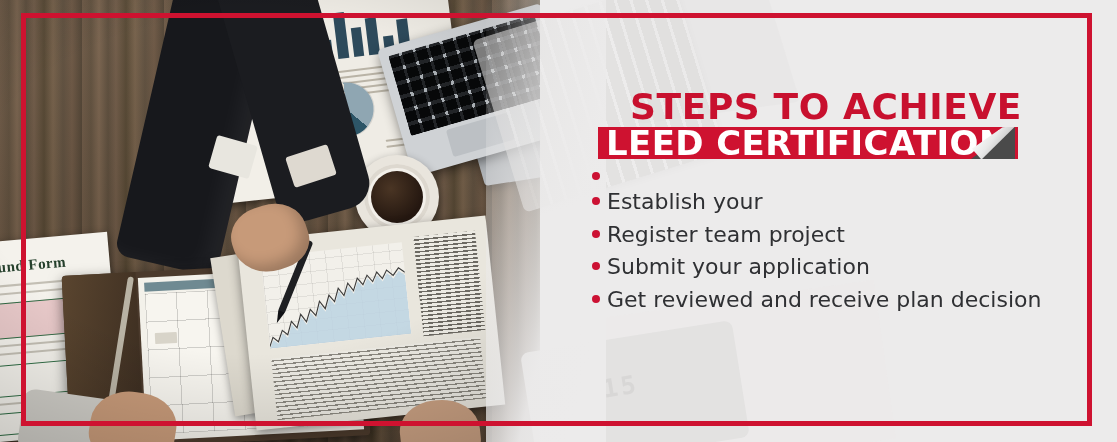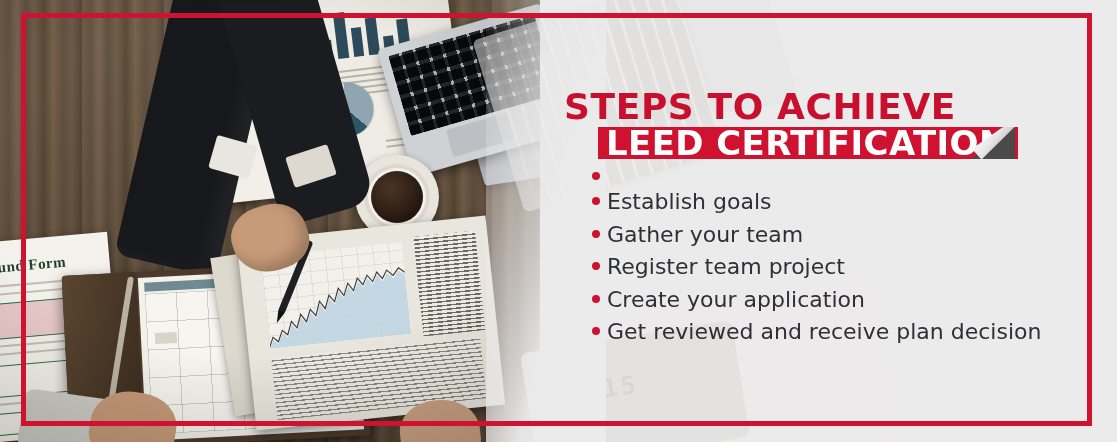--- a/index.html
+++ b/index.html
@@ -167,21 +167,21 @@
   .ghost-ph{position:absolute;left:-12px;top:336px;width:214px;height:118px;
      transform:rotate(-9deg);opacity:.85;}
   .ghost-ph .body{position:absolute;inset:0;background:#e2e1e0;border-radius:8px;}
   .ghost-ph .time{position:absolute;left:22px;top:34px;
      font:700 25px "DejaVu Sans Mono","Liberation Mono",monospace;
      color:#d5d4d3;letter-spacing:3px;}
   .ghost-sheet{position:absolute;left:46px;top:300px;width:300px;height:160px;
      transform:rotate(-8deg);background:#eceae9;opacity:.75;}
 
   
-  .h1{position:absolute;left:564px;top:86px;font:700 36px "DejaVu Sans","Liberation Sans",sans-serif;
+  .h1{position:absolute;left:630px;top:86px;font:700 36px "DejaVu Sans","Liberation Sans",sans-serif;
      color:#C8102E;letter-spacing:.6px;white-space:nowrap;}
   .banner{position:absolute;left:598px;top:127px;height:32px;background:#CE1230;
      display:flex;align-items:center;padding:0 10px 0 8px;}
   .banner .t{font:700 34px "DejaVu Sans","Liberation Sans",sans-serif;color:#ffffff;
      letter-spacing:.4px;white-space:nowrap;line-height:1;}
   
   .fold{position:absolute;left:971px;top:127px;width:44px;height:32px;overflow:hidden;}
   .fold .dk{position:absolute;inset:0;background:#4a4a4a;
      clip-path:polygon(100% 0,100% 100%,0 100%);}
   .fold .cv{position:absolute;left:-2px;top:-2px;width:48px;height:36px;
@@ -332,33 +332,29 @@
     <div class="dk"></div>
     <div class="cv"></div>
   </div>
 
   <div class="list">
     <div class="li">
       <span class="dot"></span>
     </div>
     <div class="li">
       <span class="dot"></span>
-      <span class="tx">Establish goals</span>
-    </div>
-    <div class="li">
-      <span class="dot"></span>
-      <span class="tx">Gather your team</span>
+      <span class="tx">Establish your</span>
     </div>
     <div class="li">
       <span class="dot"></span>
       <span class="tx">Register team project</span>
     </div>
     <div class="li">
       <span class="dot"></span>
-      <span class="tx">Create your application</span>
+      <span class="tx">Submit your application</span>
     </div>
     <div class="li">
       <span class="dot"></span>
       <span class="tx">Get reviewed and receive plan decision</span>
     </div>
   </div>
 
   <div class="frame"></div>
 </div>
 

